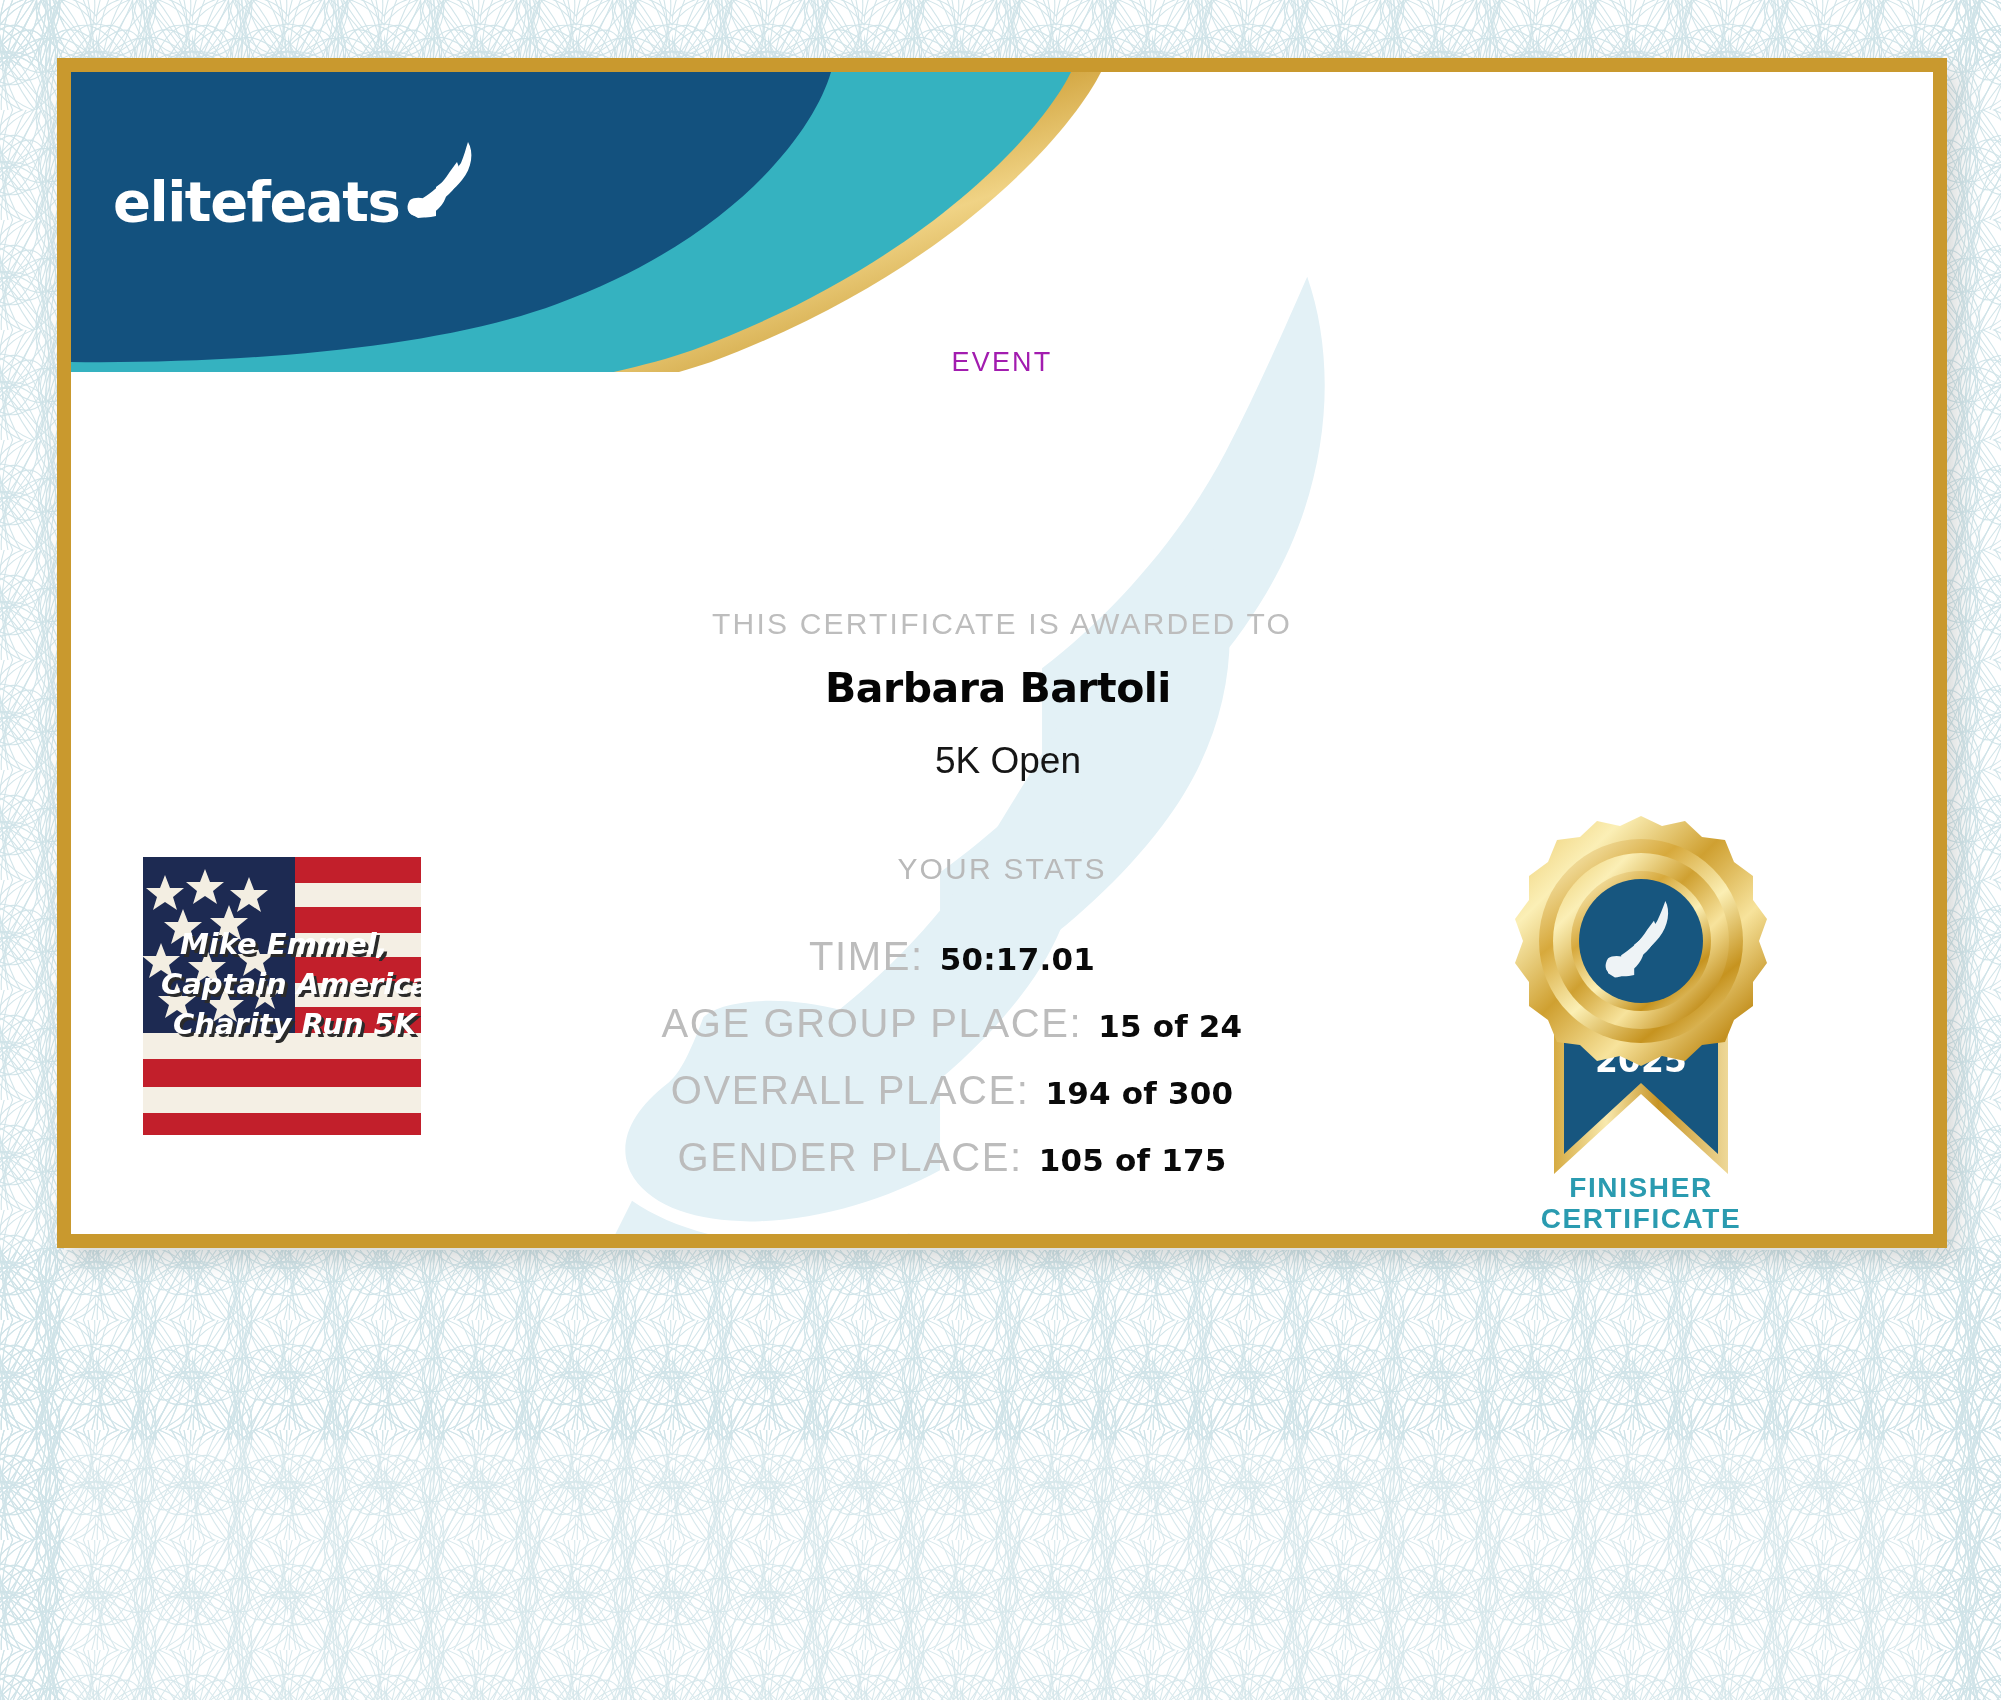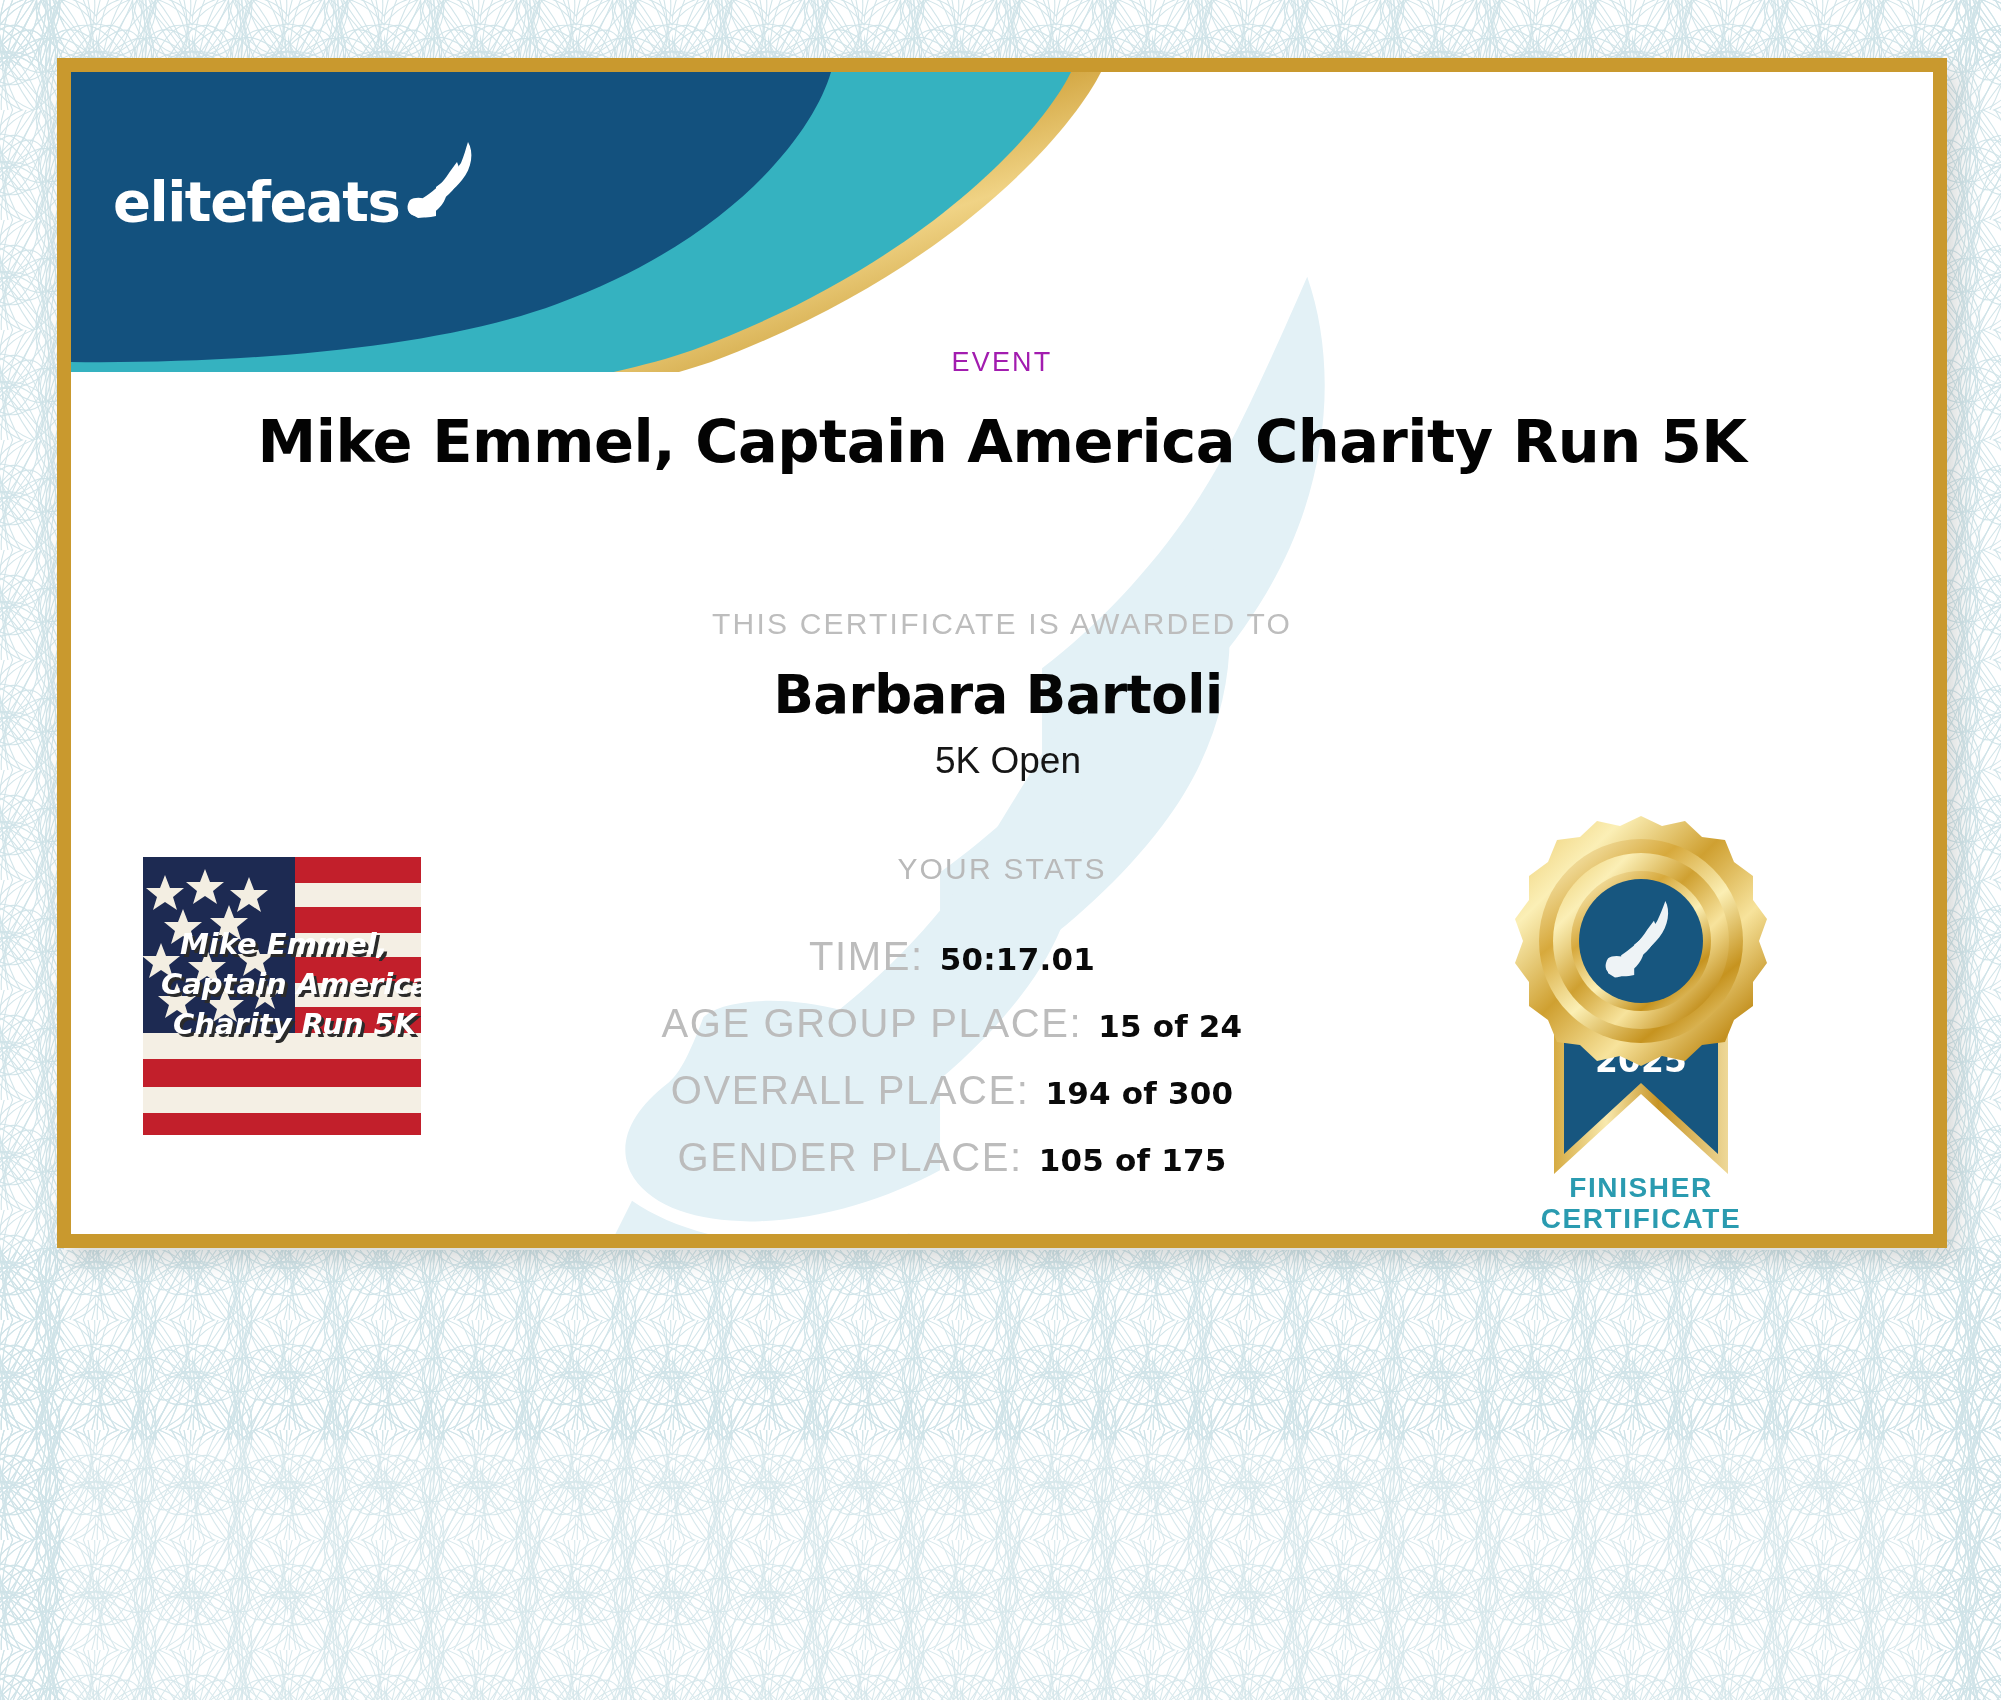--- a/index.html
+++ b/index.html
@@ -125,21 +125,21 @@
     font-size: 30px;
     color: #bdbdbd;
   }
 
   #recipient-name {
     position: absolute;
     left: 0; right: 8px;
     top: 592px;
     text-align: center;
     font-family: "DejaVu Sans", sans-serif;
-    font-size: 53px;
+    font-size: 41px;
     font-weight: 700;
     color: #050505;
     letter-spacing: -0.5px;
   }
 
   #recipient-division {
     position: absolute;
     left: 12px; right: 0;
     top: 668px;
     text-align: center;
@@ -296,21 +296,20 @@
         <path d="M39 42 C44 50 42 60 34 68 C28 74 20 78 13 78 L6 74 C5 70 8 66 13 63 C20 59 29 52 34 46 C36 44 38 43 39 42 Z"></path>
         <path d="M5 60 C9 57 17 57 24 60 L31 63 L31 76 C24 78 14 78 7 75 C2 72 1 66 5 60 Z"></path>
       </g>
     </svg>
   </div>
 
   <div id="content">
 
     <div id="event-label" class="label-caps">EVENT</div>
 
-    <div id="event-title">Mike Emmel, Captain America Charity Run 5K</div>
 
     <div id="awarded-label" class="label-caps">THIS CERTIFICATE IS AWARDED TO</div>
 
     <div id="recipient-name">Barbara Bartoli</div>
 
     <div id="recipient-division">5K Open</div>
 
     <div id="stats-label" class="label-caps">YOUR STATS</div>
 
     <div id="stats-list">

